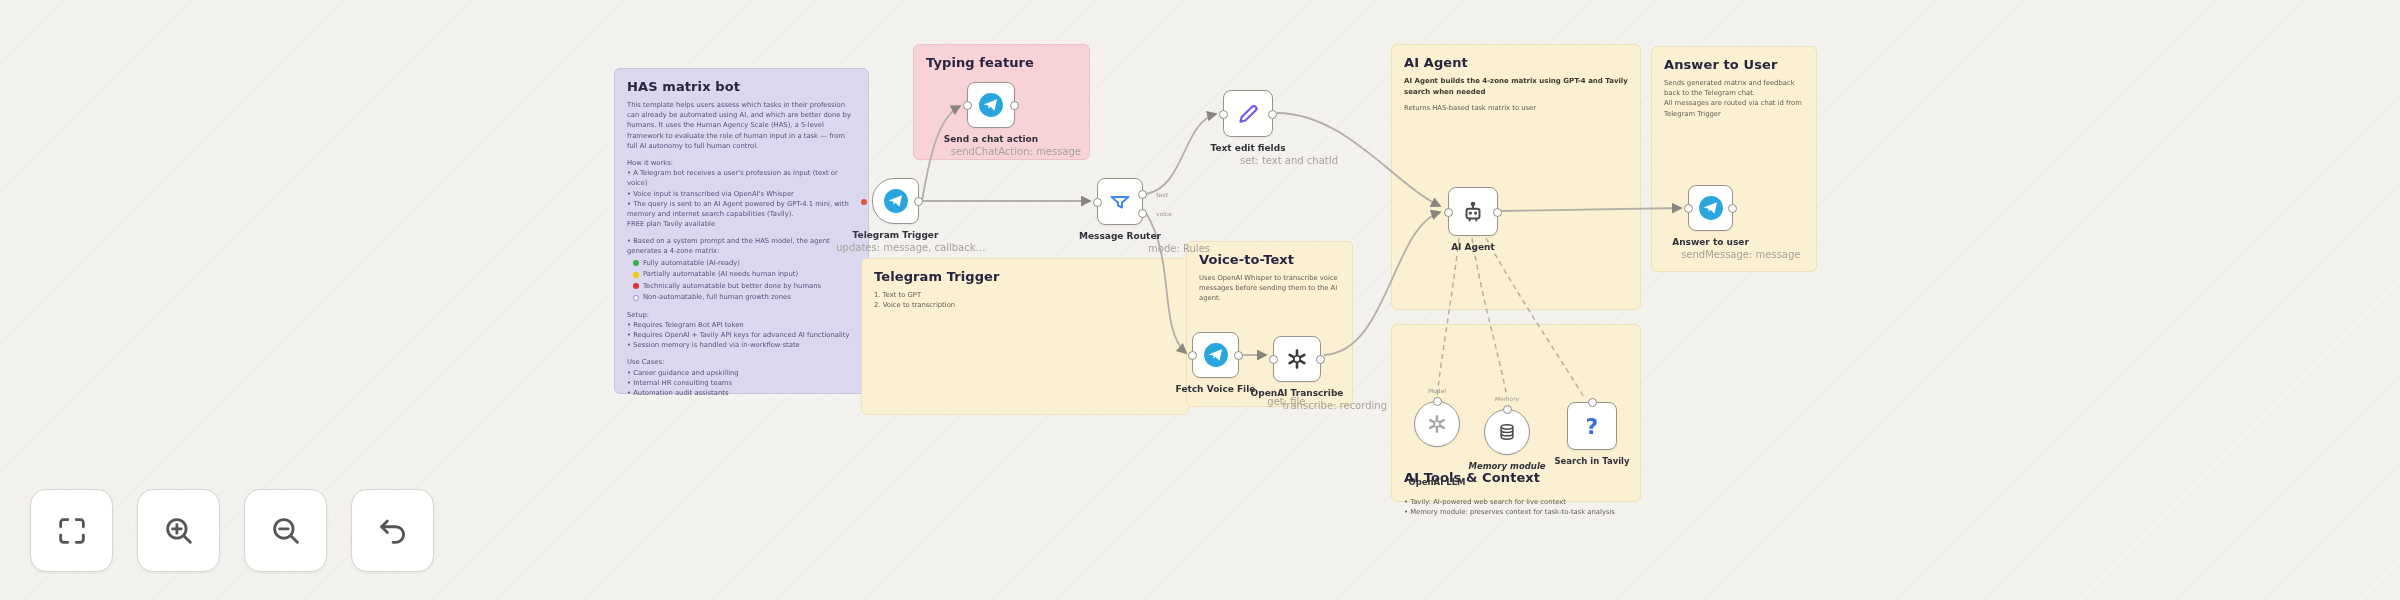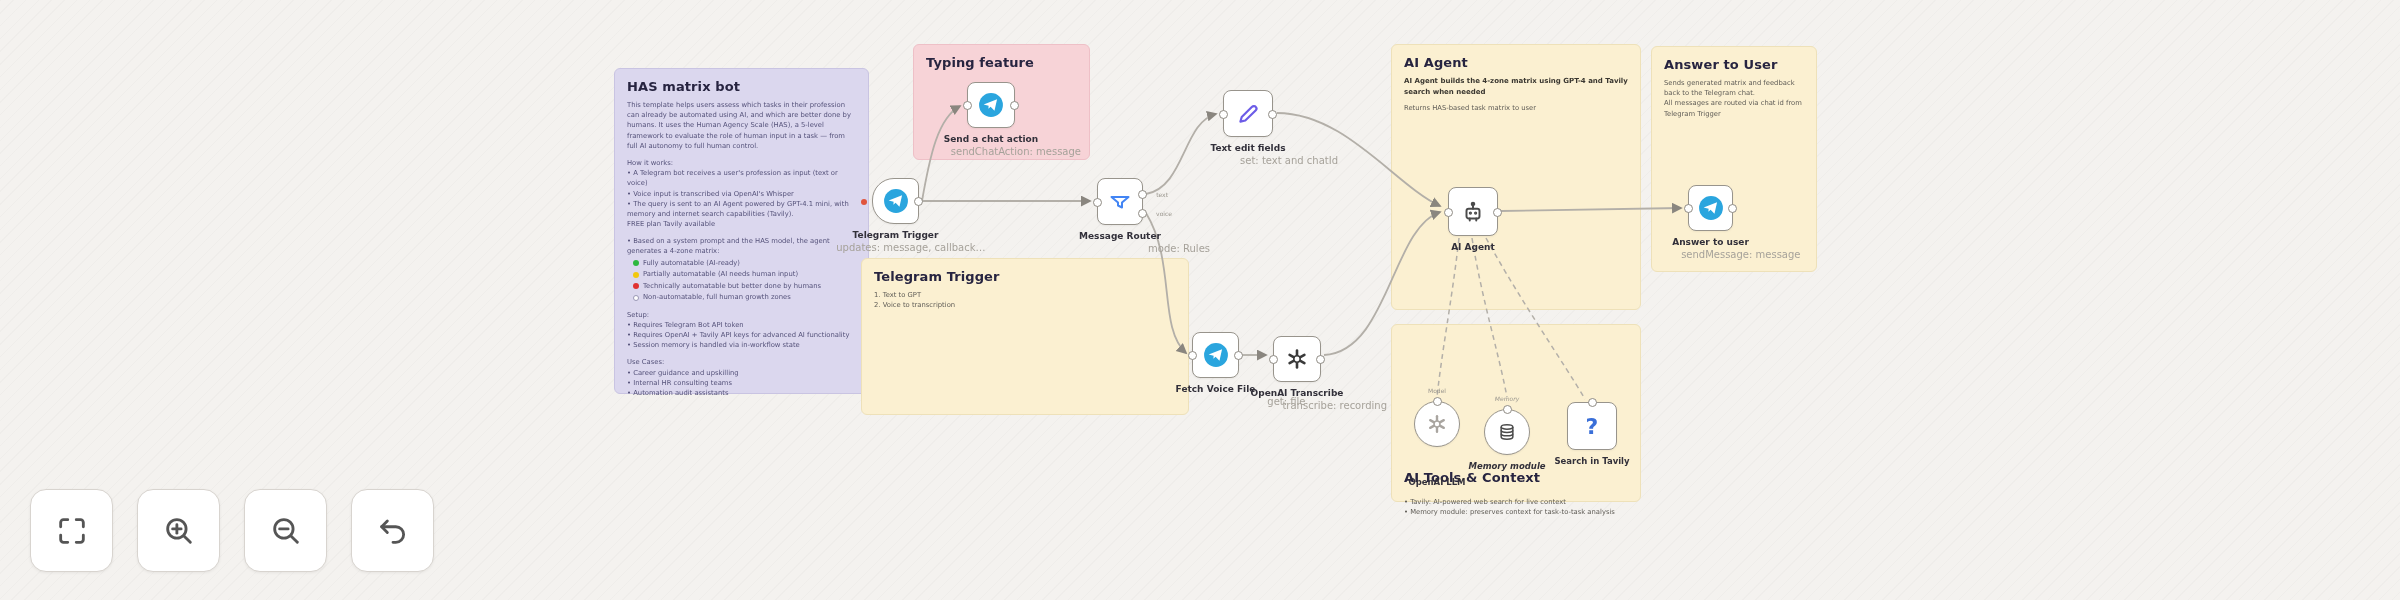--- a/index.html
+++ b/index.html
@@ -135,20 +135,24 @@
   <div class="note note-pink" style="left:913px;top:44px;width:177px;height:116px;">
     <h3>Typing feature</h3>
   </div>
 
   <div class="note note-yellow" style="left:861px;top:258px;width:328px;height:157px;">
     <h3>Telegram Trigger</h3>
     <p>1. Text to GPT
 2. Voice to transcription</p>
   </div>
 
+  <div class="note note-yellow" style="left:1186px;top:241px;width:167px;height:166px;">
+    <h3>Voice-to-Text</h3>
+    <p>Uses OpenAI Whisper to transcribe voice messages before sending them to the AI agent.</p>
+  </div>
 
   <div class="note note-yellow" style="left:1391px;top:44px;width:250px;height:266px;">
     <h3>AI Agent</h3>
     <div class="lead">AI Agent builds the 4-zone matrix using GPT-4 and Tavily search when needed</div>
     <p>Returns HAS-based task matrix to user</p>
   </div>
 
   <div class="note note-yellow" style="left:1391px;top:324px;width:250px;height:178px;">
     <h3 style="position:absolute;left:12px;top:145px;">AI Tools &amp; Context</h3>
     <p style="position:absolute;left:12px;top:172px;width:226px;">• Tavily: AI-powered web search for live context

